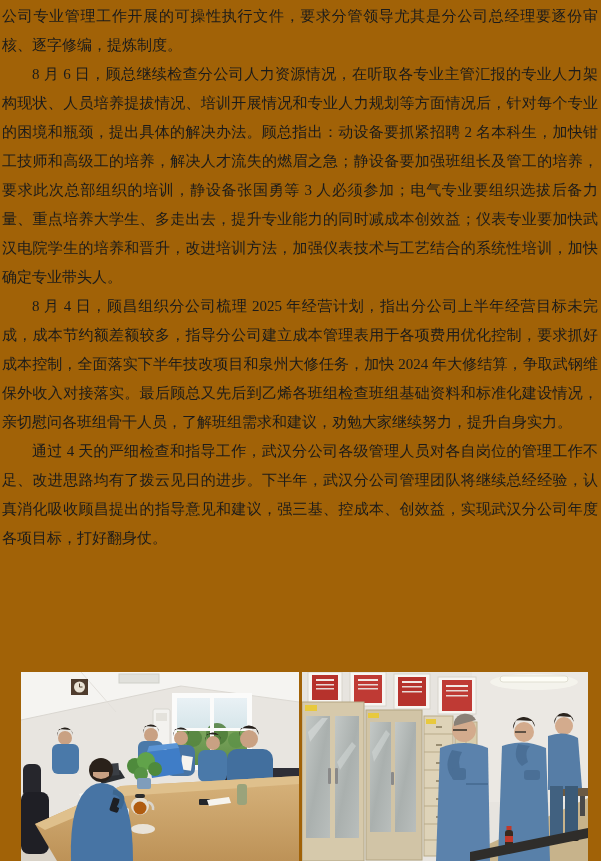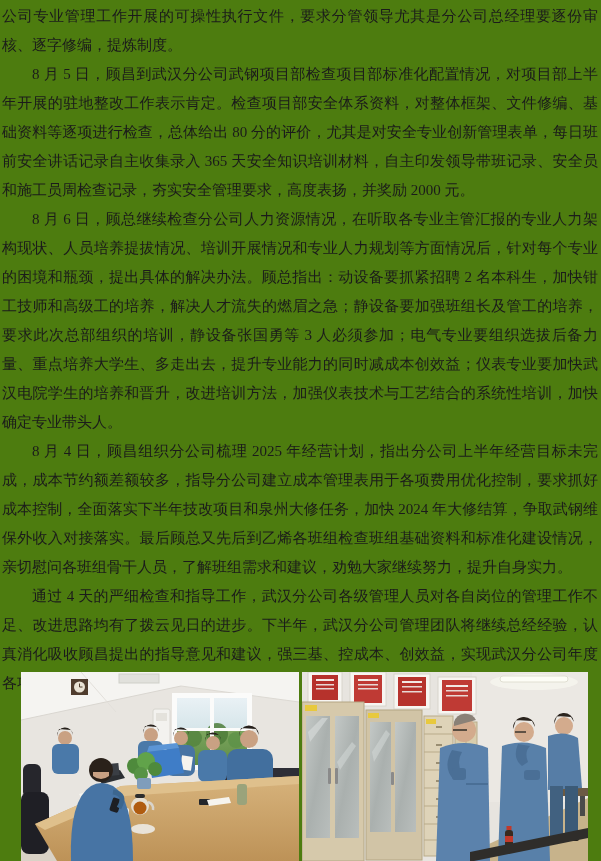--- a/index.html
+++ b/index.html
@@ -1,20 +1,20 @@
 <!DOCTYPE html>
 <html><head>
 <meta charset="utf-8">
 <style>
   html,body{margin:0;padding:0;background:#ffffff;}
   .page{
     position:relative;
     width:601px;height:861px;
     overflow:hidden;
-    background:#4d7c0f;
+    background:#a16207;
     font-family:"Liberation Serif","DejaVu Serif",serif;
   }
   .article{
     padding:2px 3px 0 2px;
     color:#1b1b1b;
     font-size:15px;
     line-height:29px;
     text-align:justify;
     text-justify:inter-character;
   }
@@ -34,21 +34,20 @@
   .photo-left{width:278px;}
   .photo-right{width:286px;}
 </style>
 </head>
 <body>
 
 <div class="page">
 
   <div class="article">
     <p>公司专业管理工作开展的可操性执行文件，要求分管领导尤其是分公司总经理要逐份审核、逐字修编，提炼制度。</p>
-    <p class="indent">8 月 5 日，顾昌到武汉分公司武钢项目部检查项目部标准化配置情况，对项目部上半年开展的驻地整改工作表示肯定。检查项目部安全体系资料，对整体框架、文件修编、基础资料等逐项进行检查，总体给出 80 分的评价，尤其是对安全专业创新管理表单，每日班前安全讲话记录自主收集录入 365 天安全知识培训材料，自主印发领导带班记录、安全员和施工员周检查记录，夯实安全管理要求，高度表扬，并奖励 2000 元。</p>
     <p class="indent">8 月 6 日，顾总继续检查分公司人力资源情况，在听取各专业主管汇报的专业人力架构现状、人员培养提拔情况、培训开展情况和专业人力规划等方面情况后，针对每个专业的困境和瓶颈，提出具体的解决办法。顾总指出：动设备要抓紧招聘 2 名本科生，加快钳工技师和高级工的培养，解决人才流失的燃眉之急；静设备要加强班组长及管工的培养，要求此次总部组织的培训，静设备张国勇等 3 人必须参加；电气专业要组织选拔后备力量、重点培养大学生、多走出去，提升专业能力的同时减成本创效益；仪表专业要加快武汉电院学生的培养和晋升，改进培训方法，加强仪表技术与工艺结合的系统性培训，加快确定专业带头人。</p>
     <p class="indent">8 月 4 日，顾昌组织分公司梳理 2025 年经营计划，指出分公司上半年经营目标未完成，成本节约额差额较多，指导分公司建立成本管理表用于各项费用优化控制，要求抓好成本控制，全面落实下半年技改项目和泉州大修任务，加快 2024 年大修结算，争取武钢维保外收入对接落实。最后顾总又先后到乙烯各班组检查班组基础资料和标准化建设情况，亲切慰问各班组骨干人员，了解班组需求和建议，劝勉大家继续努力，提升自身实力。</p>
     <p class="indent">通过 4 天的严细检查和指导工作，武汉分公司各级管理人员对各自岗位的管理工作不足、改进思路均有了拨云见日的进步。下半年，武汉分公司管理团队将继续总经经验，认真消化吸收顾昌提出的指导意见和建议，强三基、控成本、创效益，实现武汉分公司年度各项目标，打好翻身仗。</p>
   </div>
 
   <div class="photo-row">
 
     <div class="photo photo-left">
       <svg width="278" height="189" viewBox="0 0 278 189" xmlns="http://www.w3.org/2000/svg">
         <defs>

